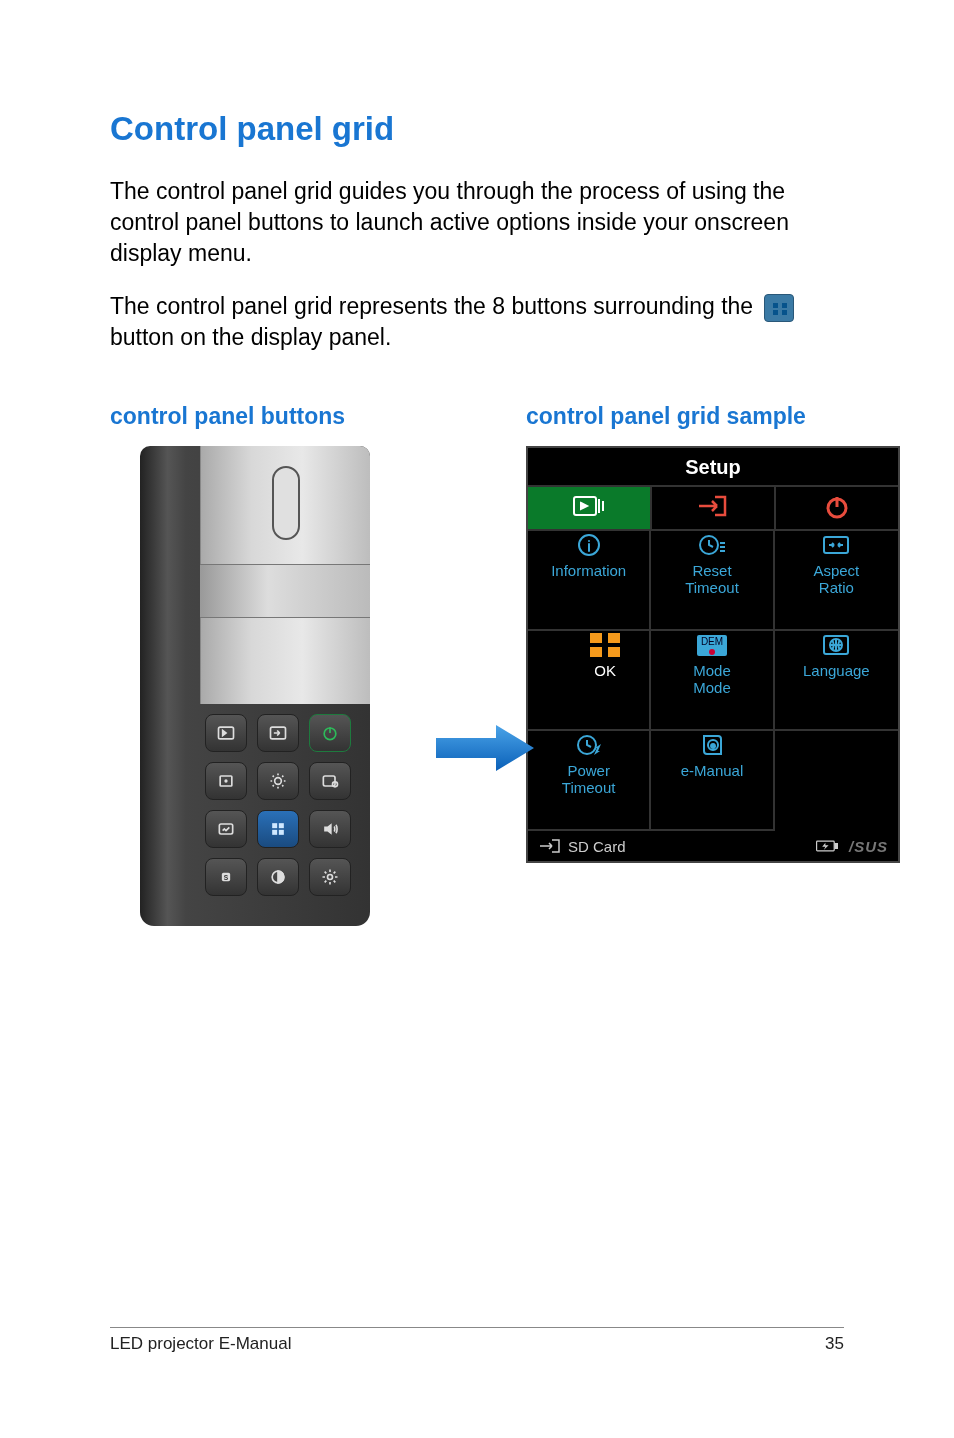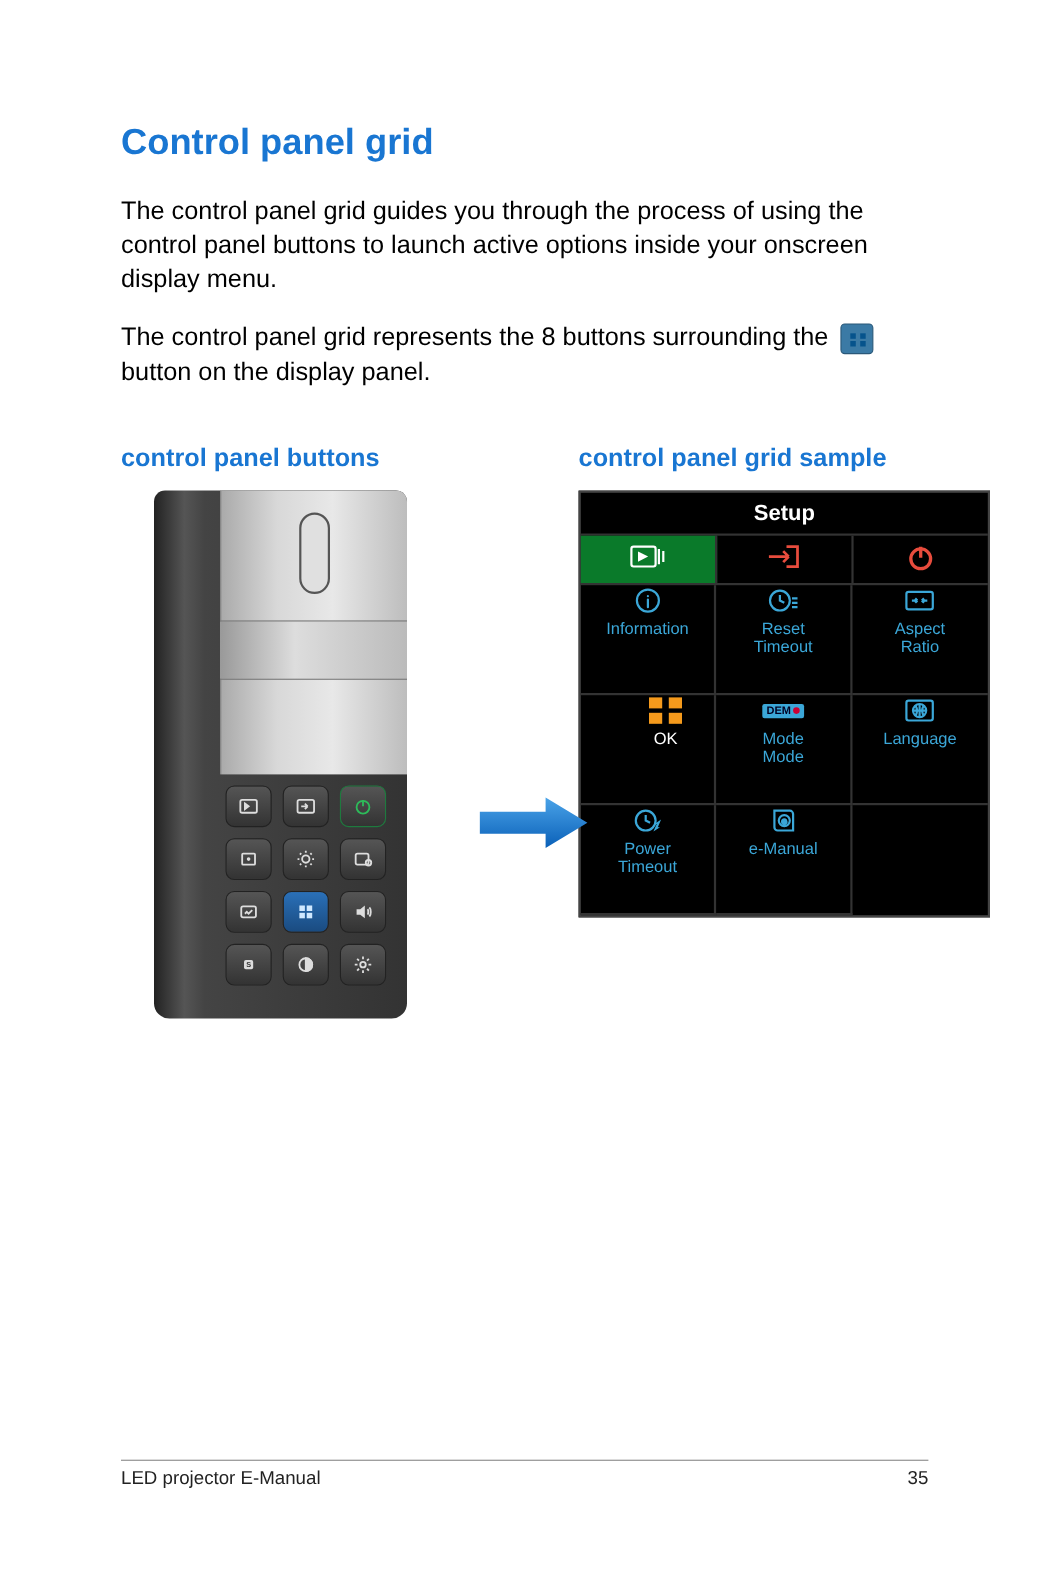--- a/index.html
+++ b/index.html
@@ -182,26 +182,27 @@
     background:
       linear-gradient(#f59a1c,#f59a1c) 0 0/12px 10px no-repeat,
       linear-gradient(#f59a1c,#f59a1c) 18px 0/12px 10px no-repeat,
       linear-gradient(#f59a1c,#f59a1c) 0 14px/12px 10px no-repeat,
       linear-gradient(#f59a1c,#f59a1c) 18px 14px/12px 10px no-repeat;
   }
   .demo-badge {
     background: #3ba7d8;
     color: #002;
     font-size: 10px;
-    font-weight: 700;
+    font-weight: 400;
     padding: 1px 4px;
     border-radius: 2px;
     display:inline-flex;
     align-items:center;
     gap:2px;
+    flex-direction:column;
   }
   .demo-badge .dot { width:6px;height:6px;border-radius:50%;background:#c03; }
   .osd-foot {
     display: flex;
     align-items: center;
     justify-content: space-between;
     padding: 6px 10px;
     color: #ccc;
     font-size: 15px;
   }
@@ -442,20 +443,37 @@
             <div class="icn">
                 <svg viewBox="0 0 32 28" fill="none" stroke="#3ba7d8" stroke-width="2">
                   <path d="M8 5h14a3 3 0 013 3v15H11a3 3 0 01-3-3V5z"></path>
                   <circle cx="17" cy="14" r="5"></circle>
                   <text x="17" y="17" font-size="8" text-anchor="middle" fill="#3ba7d8" font-weight="700">e</text>
                 </svg>
               </div>
             <span>e-Manual</span>
           </div>
         </div>
+        <div class="osd-foot">
+          <div class="fl">
+            <svg viewBox="0 0 24 18" fill="none" stroke="#ccc" stroke-width="1.5">
+                <path d="M14 3h7v12h-7"></path>
+                <path d="M2 9h12m0 0l-3-3m3 3l-3 3"></path>
+              </svg>
+            <span>SD Card</span>
+          </div>
+          <div class="fr">
+            <svg viewBox="0 0 30 18" fill="none" stroke="#ccc" stroke-width="1.5">
+                <rect x="2" y="3" width="22" height="12" rx="1"></rect>
+                <rect x="25" y="6" width="3" height="6" fill="#ccc"></rect>
+                <path d="M13 5l-4 5h4l-2 4 6-6h-4z" fill="#ccc" stroke="none"></path>
+              </svg>
+            <span class="asus">/SUS</span>
+          </div>
+        </div>
       </div>
     </div>
   </div>
 </div>
 
 <div class="footer">
   <span>LED projector E-Manual</span>
   <span>35</span>
 </div>
 

